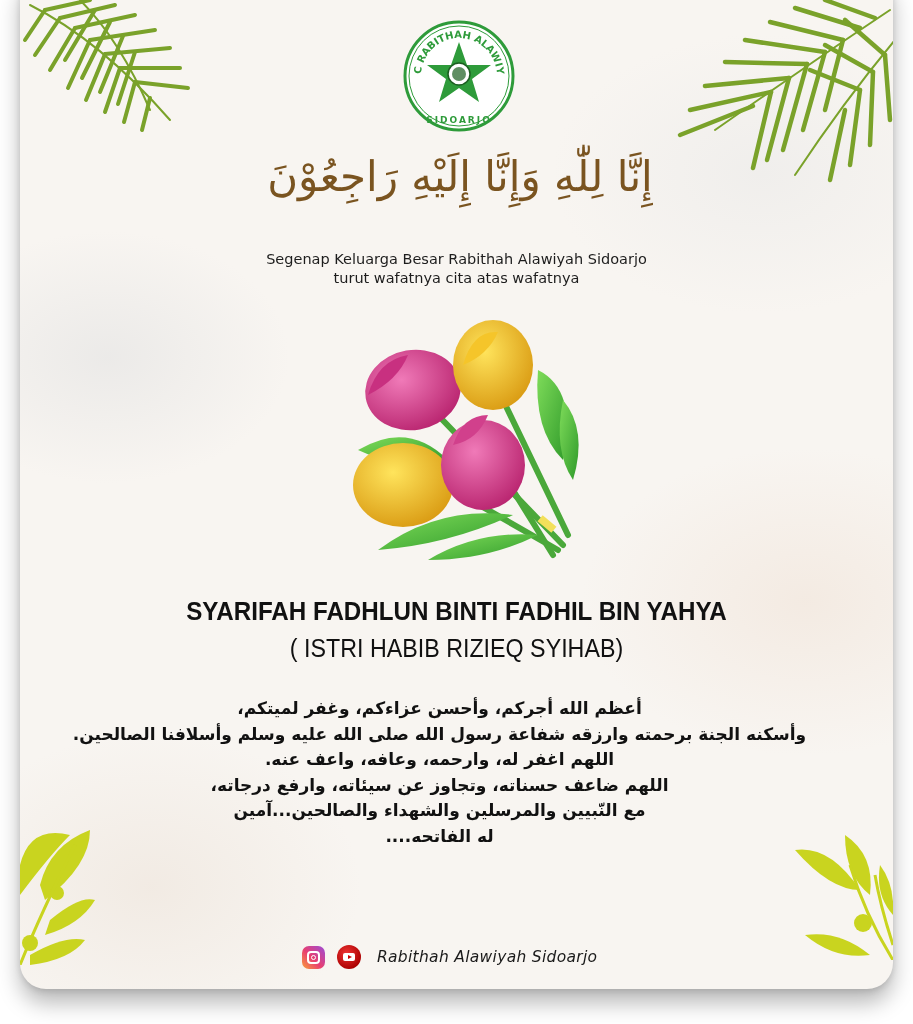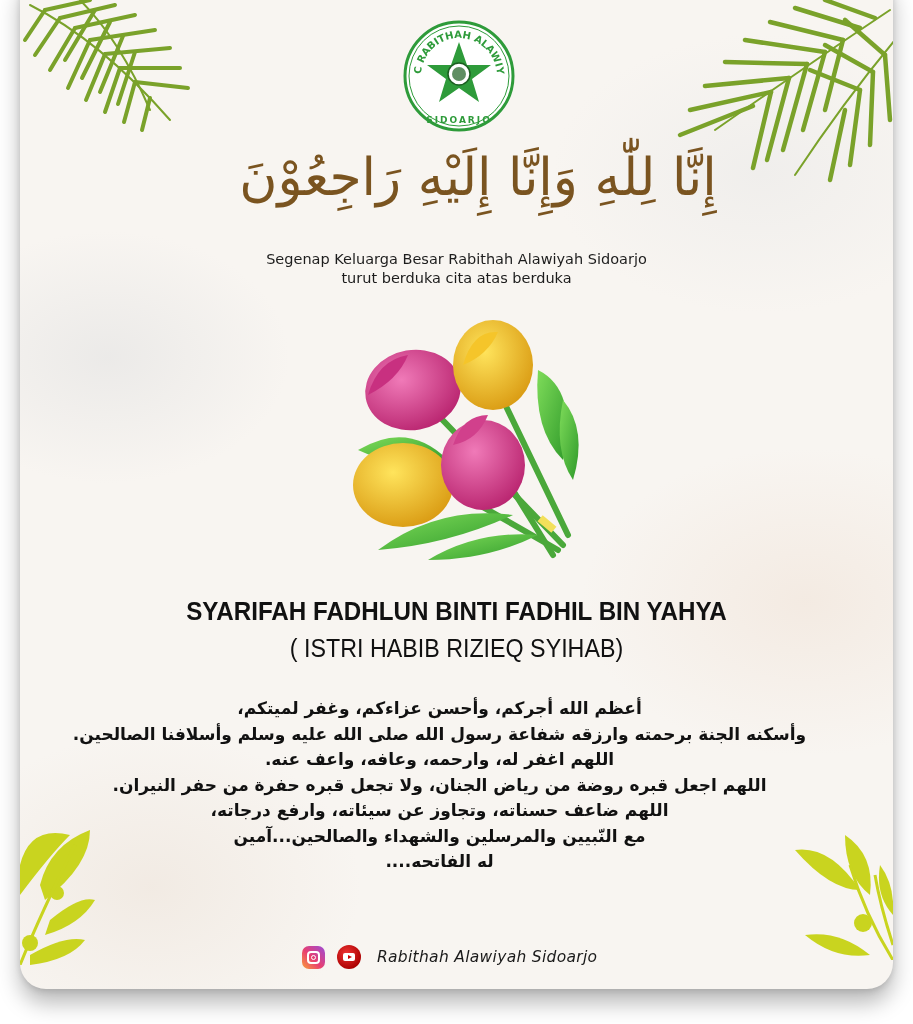--- a/index.html
+++ b/index.html
@@ -21,23 +21,23 @@
 
   .palm { position: absolute; }
   .palm-left { left: 0px; top: 30px; width: 175px; height: 140px; }
   .palm-right { left: 655px; top: 30px; width: 225px; height: 190px; }
   .leaf-bl { position: absolute; left: 0px; top: 855px; width: 95px; height: 140px; }
   .leaf-br { position: absolute; left: 770px; top: 865px; width: 103px; height: 125px; }
 
   .logo { position: absolute; left: 383px; top: 50px; width: 112px; height: 112px; }
 
   .calligraphy {
-    position: absolute; left: 208px; top: 162px; width: 500px; height: 90px;
+    position: absolute; left: 190px; top: 162px; width: 500px; height: 90px;
     text-align: center; color: #7a5420;
-    font-family: "DejaVu Serif", serif; font-size: 52px; line-height: 90px;
+    font-family: "DejaVu Serif", serif; font-size: 42px; line-height: 90px;
     direction: rtl; letter-spacing: 1px;
   }
 
   .subtitle {
     position: absolute; left: 120px; top: 280px; width: 633px;
     text-align: center; color: #1d1d1d; font-family: "DejaVu Sans", sans-serif;
     font-size: 14.5px; line-height: 19px;
   }
 
   .bouquet { position: absolute; left: 318px; top: 350px; width: 260px; height: 250px; }
@@ -191,21 +191,21 @@
     <polygon points="56,22 64,45 88,45 69,59 76,82 56,68 36,82 43,59 24,45 48,45" fill="#2e9b3a"></polygon>
     <circle cx="56" cy="54" r="11" fill="#ffffff" stroke="#1b5e20" stroke-width="1.5"></circle>
     <circle cx="56" cy="54" r="7" fill="#1b5e20" opacity="0.7"></circle>
     <text x="56" y="103" text-anchor="middle" font-family="DejaVu Sans, sans-serif" font-size="9" font-weight="bold" fill="#2e9b3a" letter-spacing="2">SIDOARJO</text>
   </svg>
 
   <div class="calligraphy">إِنَّا لِلّٰهِ وَإِنَّا إِلَيْهِ رَاجِعُوْنَ</div>
 
   <div class="subtitle">
     <div>Segenap Keluarga Besar Rabithah Alawiyah Sidoarjo</div>
-    <div>turut berduka cita atas berduka</div>
+    <div>turut wafatnya cita atas wafatnya</div>
   </div>
 
   <svg class="bouquet" viewBox="0 0 260 250">
     <defs>
       <radialGradient id="pink" cx="40%" cy="35%" r="70%">
         <stop offset="0%" stop-color="#f07ab8"></stop>
           <stop offset="100%" stop-color="#b8236e"></stop>
       </radialGradient>
       <radialGradient id="yellow" cx="40%" cy="35%" r="70%">
         <stop offset="0%" stop-color="#ffe45c"></stop>
@@ -237,21 +237,20 @@
     <path d="M115 125 Q125 95 150 95 Q140 120 115 125Z" fill="#d1408c"></path>
   </svg>
 
   <div class="name">SYARIFAH FADHLUN BINTI FADHIL BIN YAHYA</div>
   <div class="name-sub">( ISTRI HABIB RIZIEQ SYIHAB)</div>
 
   <div class="doa">
     <div>أعظم الله أجركم، وأحسن عزاءكم، وغفر لميتكم،</div>
     <div>وأسكنه الجنة برحمته وارزقه شفاعة رسول الله صلى الله عليه وسلم وأسلافنا الصالحين.</div>
     <div>اللهم اغفر له، وارحمه، وعافه، واعف عنه.</div>
-    <div>اللهم اجعل قبره روضة من رياض الجنان، ولا تجعل قبره حفرة من حفر النيران.</div>
     <div>اللهم ضاعف حسناته، وتجاوز عن سيئاته، وارفع درجاته،</div>
     <div>مع النّبيين والمرسلين والشهداء والصالحين...آمين</div>
     <div>له الفاتحه....</div>
   </div>
 
   <div class="footer">
     <span class="icon-ig"></span>
     <span class="icon-yt"></span>
     <span class="footer-text">Rabithah Alawiyah Sidoarjo</span>
   </div>

